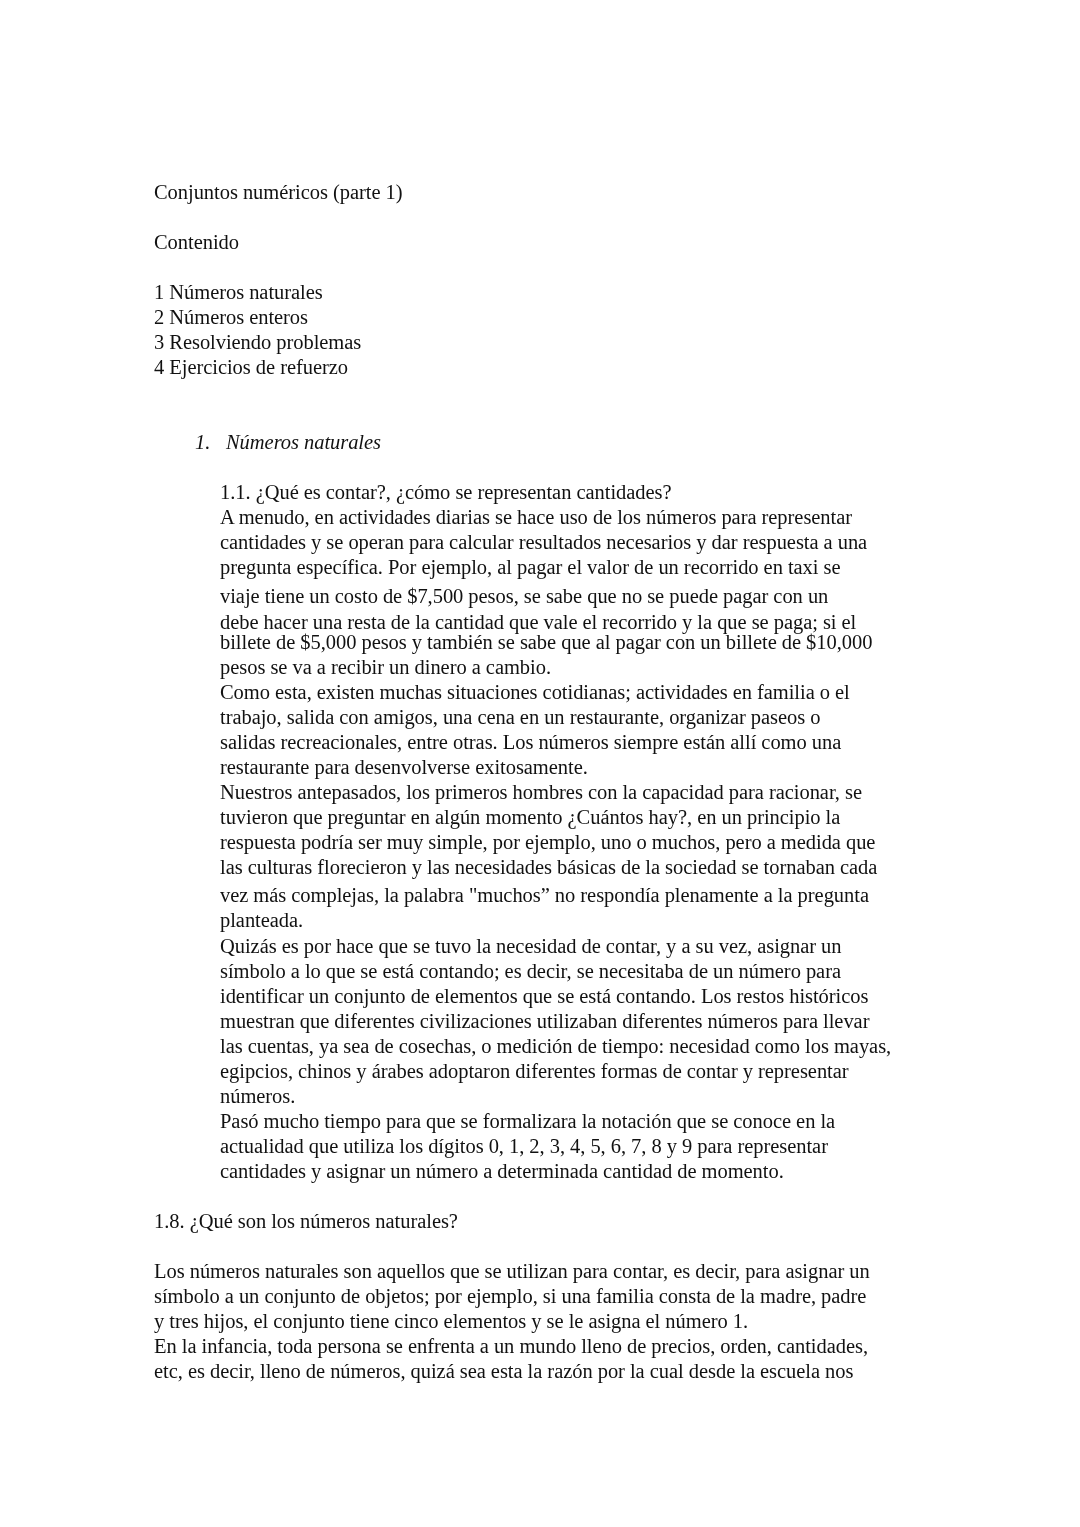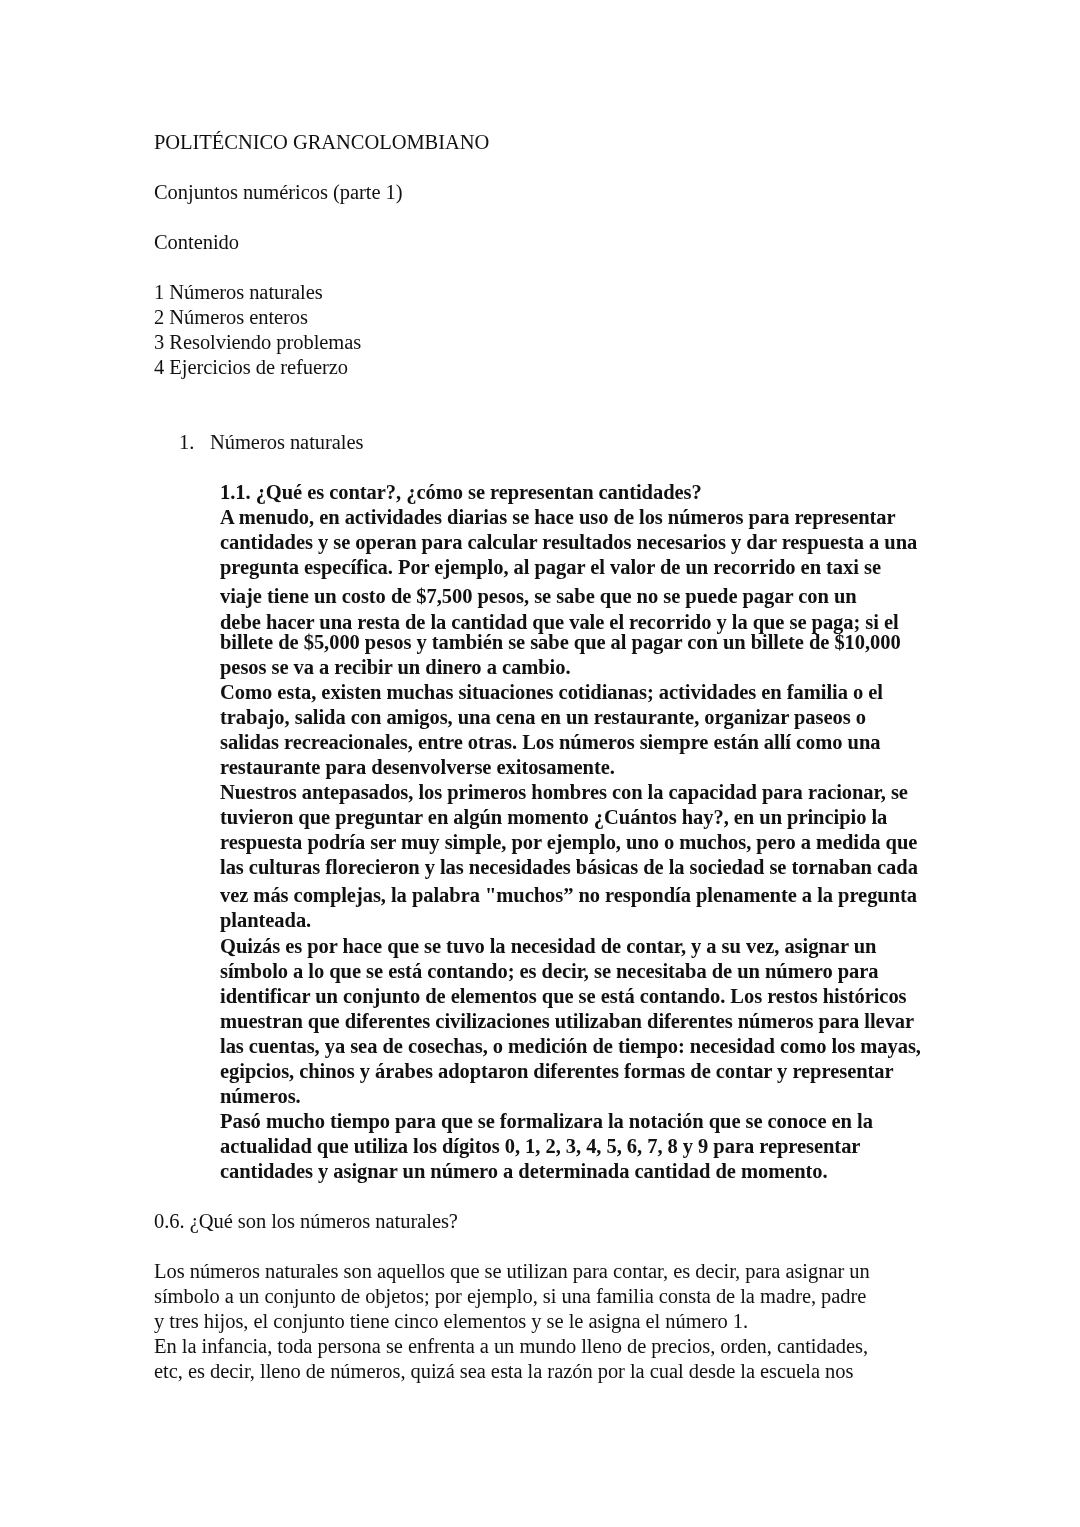--- a/index.html
+++ b/index.html
@@ -1,29 +1,28 @@
 <!DOCTYPE html>
 <html><head>
   <meta charset="utf-8">
   <style>
     html, body { margin: 0; padding: 0; background: #ffffff; }
     body { width: 1080px; height: 1527px; position: relative; overflow: hidden;
            font-family: "Liberation Serif", "DejaVu Serif", serif; color: #111111; }
     .page { position: absolute; left: 0; top: 0; width: 1080px; height: 1527px; }
     .ln { position: absolute; font-size: 20.5px; line-height: 25px; white-space: nowrap; letter-spacing: -0.05px; }
     .l0 { left: 154px; }
-    .l1 { left: 179px; }
-    .l2 { left: 220px; font-weight: bold; }
+    .l1 { left: 195px; font-style: italic; }
+    .l2 { left: 220px; }
     .num { display: inline-block; width: 31px; }
   </style>
 </head>
 <body>
 
 <div class="page">
-  <div class="ln l0" style="top:130px">POLITÉCNICO GRANCOLOMBIANO</div>
   <div class="ln l0" style="top:180px">Conjuntos numéricos (parte 1)</div>
   <div class="ln l0" style="top:230px">Contenido</div>
 
   <div>
     <div class="ln l0" style="top:280px">1 Números naturales</div>
     <div class="ln l0" style="top:305px">2 Números enteros</div>
     <div class="ln l0" style="top:330px">3 Resolviendo problemas</div>
     <div class="ln l0" style="top:355px">4 Ejercicios de refuerzo</div>
   </div>
 
@@ -56,20 +55,20 @@
     <div class="ln l2" style="top:1009px">muestran que diferentes civilizaciones utilizaban diferentes números para llevar</div>
     <div class="ln l2" style="top:1034px">las cuentas, ya sea de cosechas, o medición de tiempo: necesidad como los mayas,</div>
     <div class="ln l2" style="top:1059px">egipcios, chinos y árabes adoptaron diferentes formas de contar y representar</div>
     <div class="ln l2" style="top:1084px">números.</div>
     <div class="ln l2" style="top:1109px">Pasó mucho tiempo para que se formalizara la notación que se conoce en la</div>
     <div class="ln l2" style="top:1134px">actualidad que utiliza los dígitos 0, 1, 2, 3, 4, 5, 6, 7, 8 y 9 para representar</div>
     <div class="ln l2" style="top:1159px">cantidades y asignar un número a determinada cantidad de momento.</div>
   </div>
 
   <div>
-    <div class="ln l0" style="top:1209px">0.6. ¿Qué son los números naturales?</div>
+    <div class="ln l0" style="top:1209px">1.8. ¿Qué son los números naturales?</div>
     <div class="ln l0" style="top:1259px">Los números naturales son aquellos que se utilizan para contar, es decir, para asignar un</div>
     <div class="ln l0" style="top:1284px">símbolo a un conjunto de objetos; por ejemplo, si una familia consta de la madre, padre</div>
     <div class="ln l0" style="top:1309px">y tres hijos, el conjunto tiene cinco elementos y se le asigna el número 1.</div>
     <div class="ln l0" style="top:1334px">En la infancia, toda persona se enfrenta a un mundo lleno de precios, orden, cantidades,</div>
     <div class="ln l0" style="top:1359px">etc, es decir, lleno de números, quizá sea esta la razón por la cual desde la escuela nos</div>
   </div>
 </div>
 
 </body></html>

